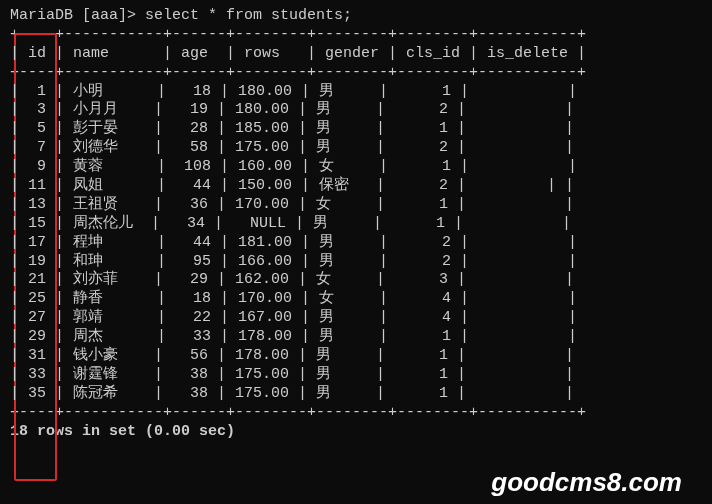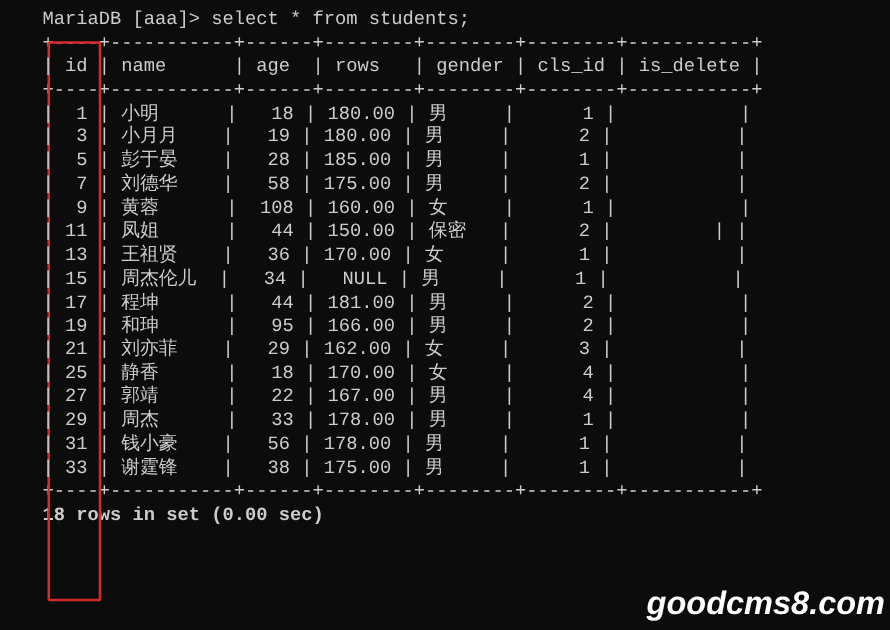--- a/index.html
+++ b/index.html
@@ -37,26 +37,25 @@
       border-radius: 2px;
       left: 4px;
       top: 26px;
       width: 43px;
       height: 448px;
       pointer-events: none;
       box-sizing: border-box;
     }
     .wrapper {
       position: relative;
-      margin-left: 24px;
     }
     .watermark {
       position: absolute;
       bottom: 5px;
-      right: 4px;
+      right: 30px;
       color: #ffffff;
       font-family: Arial, sans-serif;
       font-size: 26px;
       font-weight: bold;
       font-style: italic;
     }
     .status {
       white-space: pre;
       font-weight: bold;
     }
@@ -82,19 +81,20 @@
   <div class="row">| 13 | 王祖贤    |   36 | 170.00 | 女     |      1 |           |</div>
   <div class="row">| 15 | 周杰伦儿  |   34 |   NULL | 男     |      1 |           |</div>
   <div class="row">| 17 | 程坤      |   44 | 181.00 | 男     |      2 |           |</div>
   <div class="row">| 19 | 和珅      |   95 | 166.00 | 男     |      2 |           |</div>
   <div class="row">| 21 | 刘亦菲    |   29 | 162.00 | 女     |      3 |           |</div>
   <div class="row">| 25 | 静香      |   18 | 170.00 | 女     |      4 |           |</div>
   <div class="row">| 27 | 郭靖      |   22 | 167.00 | 男     |      4 |           |</div>
   <div class="row">| 29 | 周杰      |   33 | 178.00 | 男     |      1 |           |</div>
   <div class="row">| 31 | 钱小豪    |   56 | 178.00 | 男     |      1 |           |</div>
   <div class="row">| 33 | 谢霆锋    |   38 | 175.00 | 男     |      1 |           |</div>
+  <div class="row">| 35 | 陈冠希    |   38 | 175.00 | 男     |      1 |           |</div>
 
   <div class="line sep">+----+-----------+------+--------+--------+--------+-----------+</div>
 
   <div class="status">18 rows in set (0.00 sec)</div>
 </div>
 
 <div class="watermark">goodcms8.com</div>
 
 </body></html>

